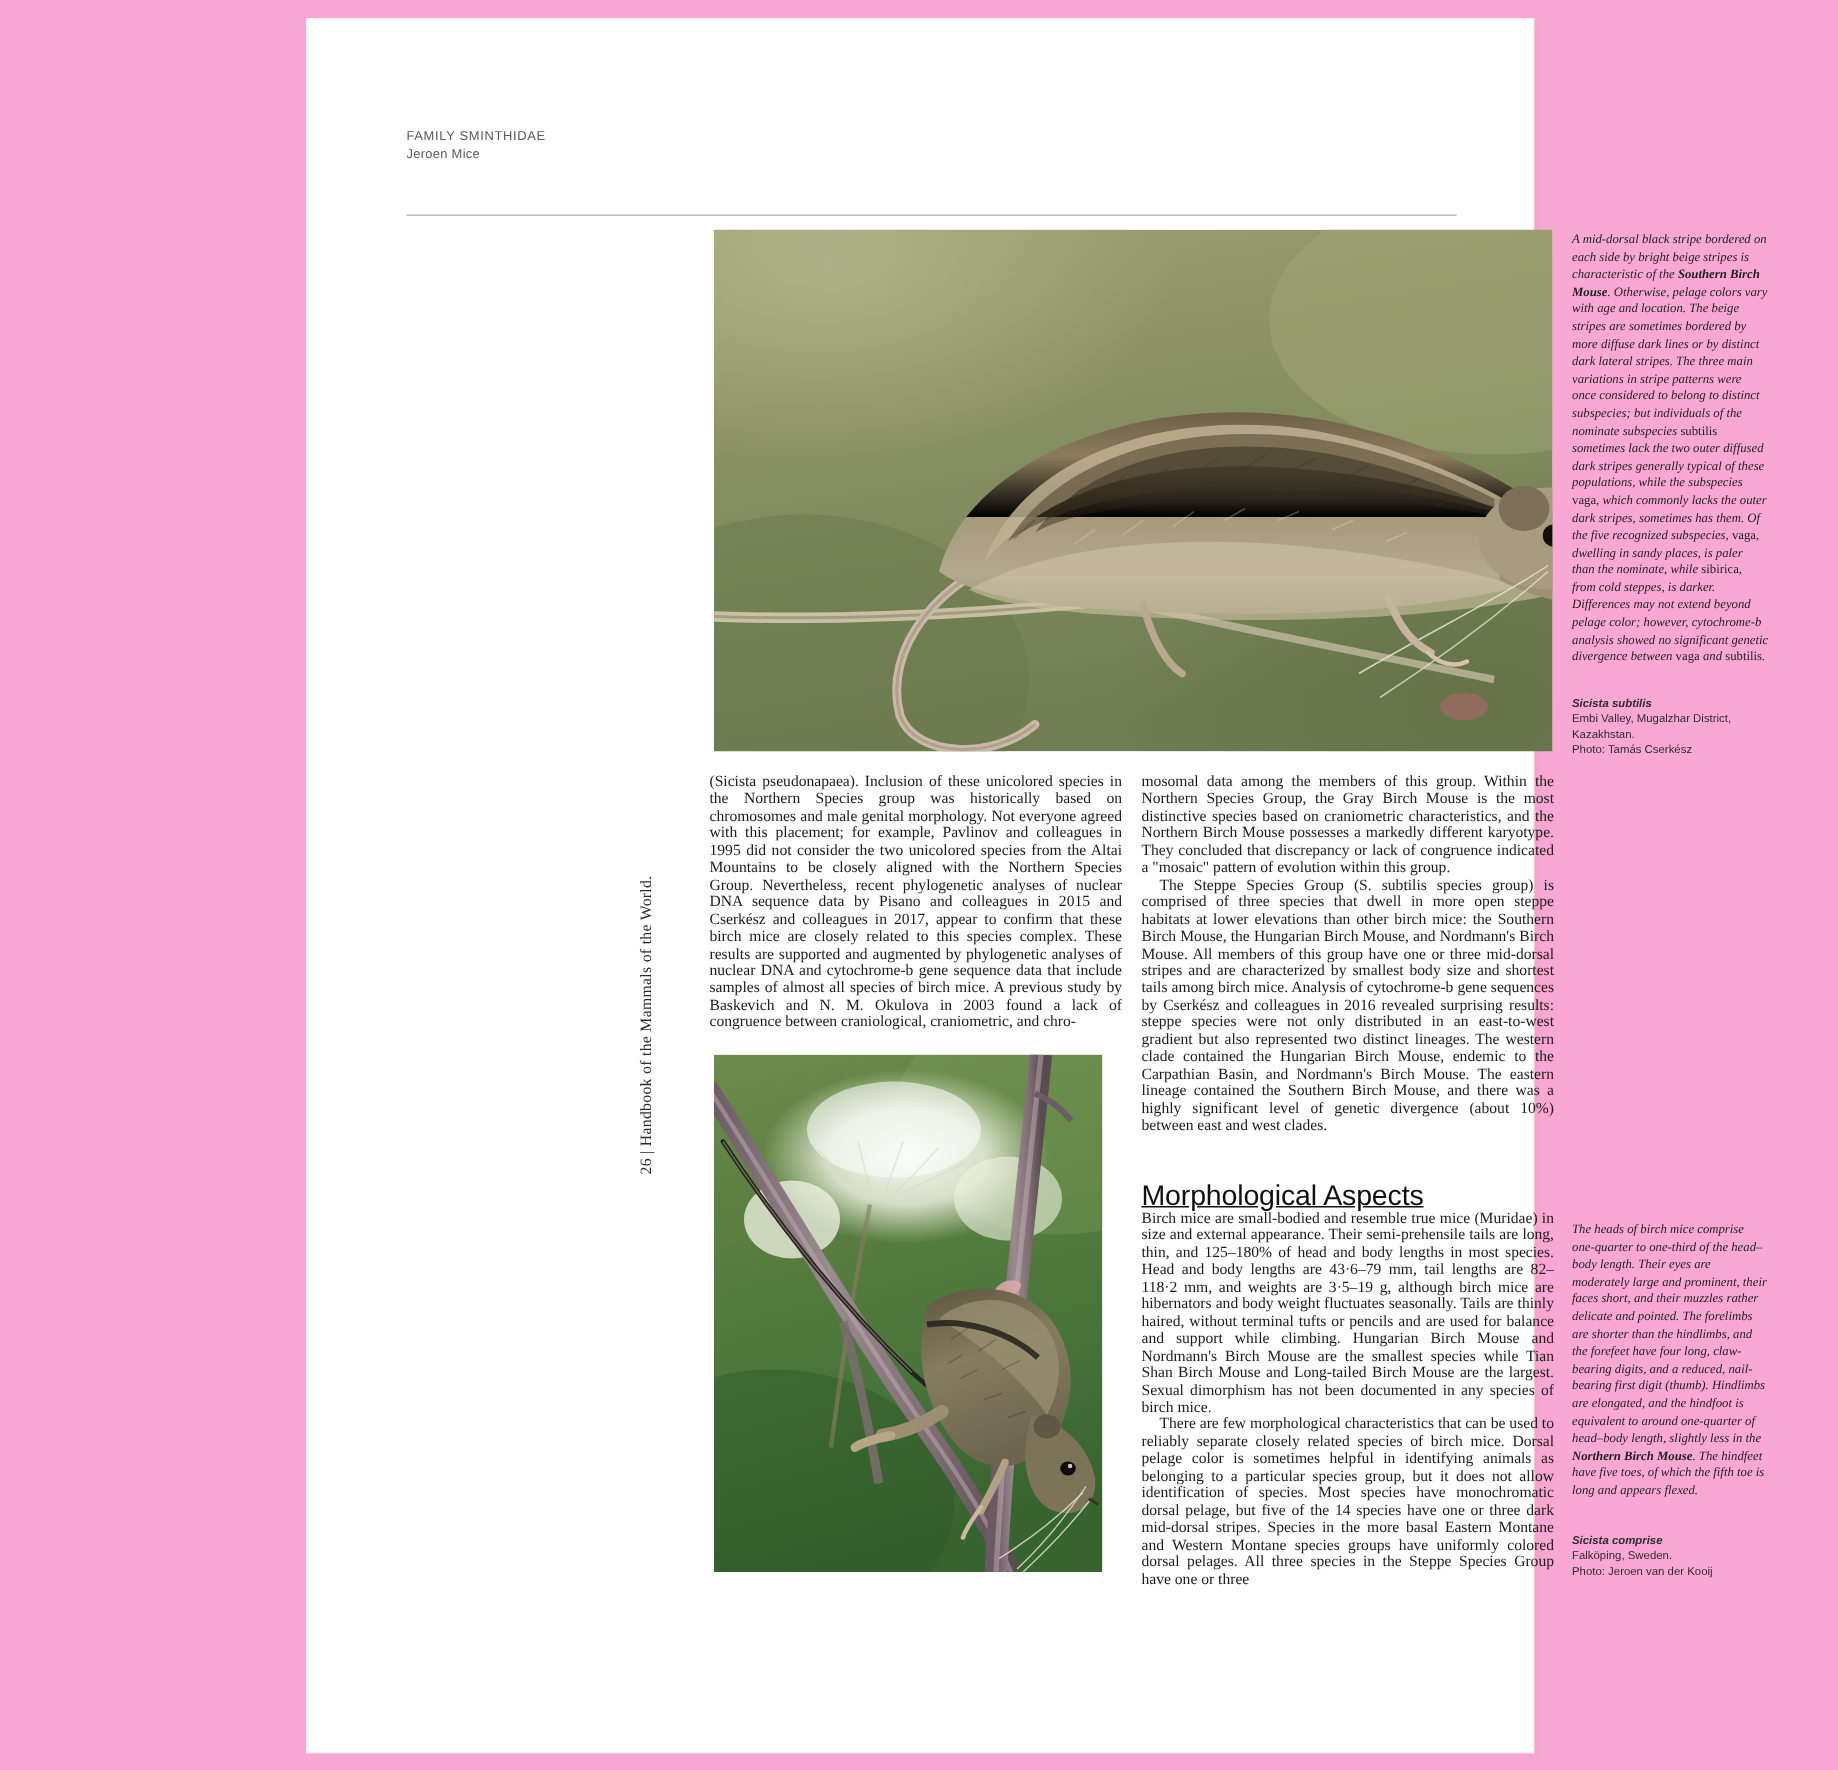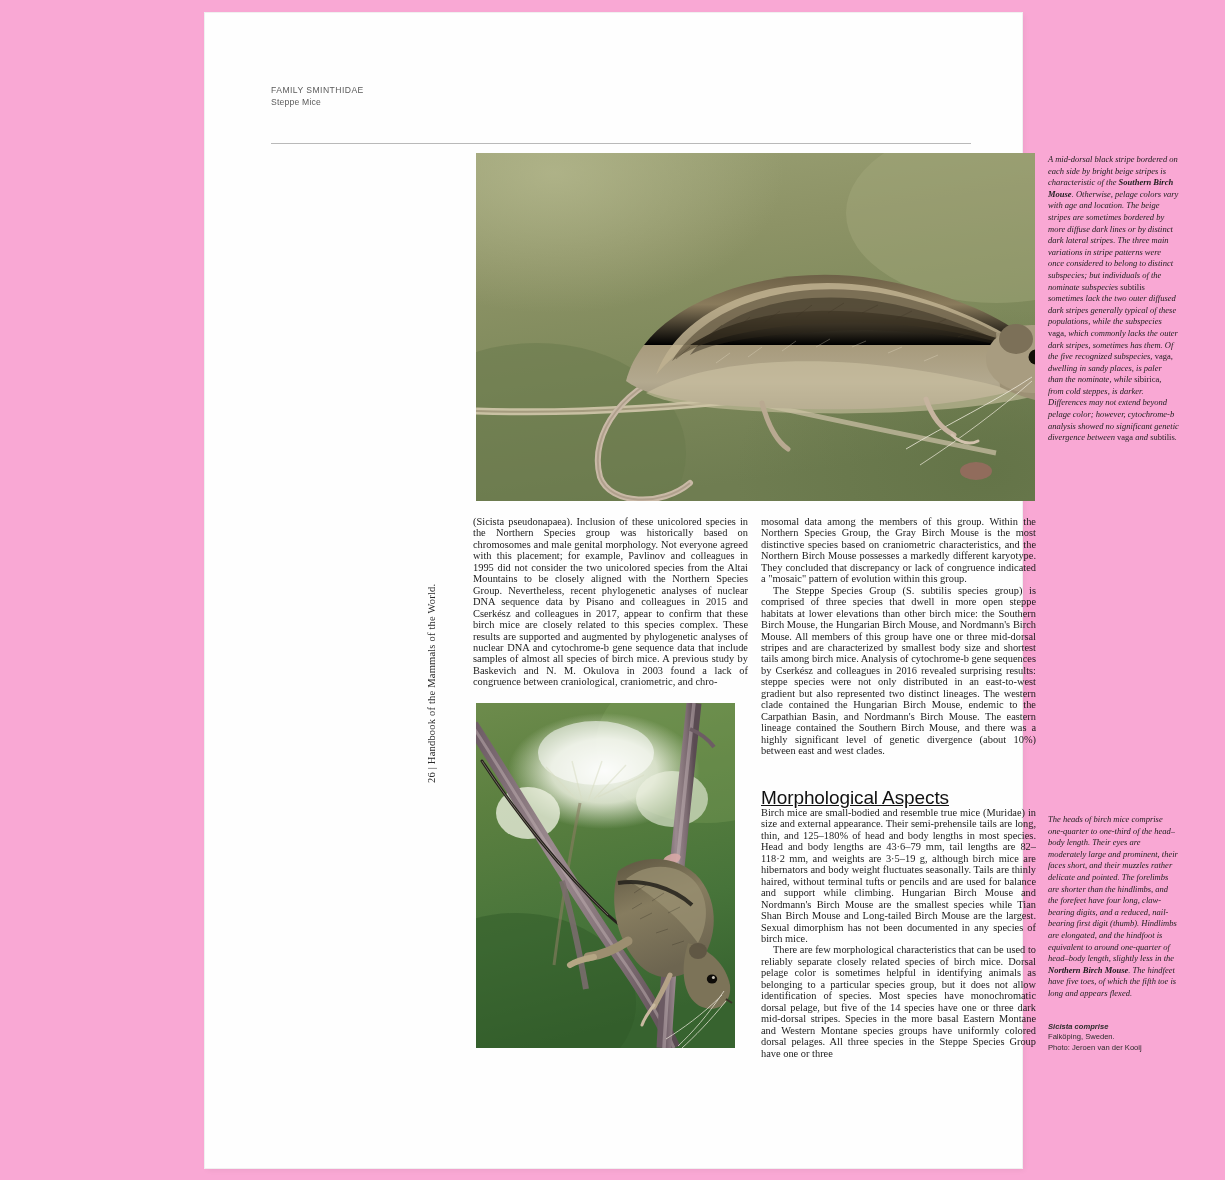--- a/index.html
+++ b/index.html
@@ -154,21 +154,21 @@
   #credit-bottom { left: 843px; top: 1009px; }
 </style>
 </head>
 <body>
 
 <div class="canvas">
   <div class="page">
 
     <div class="running-head">
       <div class="family">FAMILY SMINTHIDAE</div>
-      <div class="common">Steppe Mice</div>
+      <div class="common">Jeroen Mice</div>
     </div>
     <div class="head-rule"></div>
 
     <div class="running-foot">26  |  Handbook of the Mammals of the World.</div>
 
     <div class="photo" id="photo-top">
       <svg viewBox="0 0 559 348" preserveAspectRatio="none">
         <defs>
           <linearGradient id="bgTop" x1="0" y1="0" x2="0.25" y2="1">
             <stop offset="0%" stop-color="#9aa074"></stop>
@@ -376,20 +376,26 @@
 
     <div class="col" id="col-right-2">
       <p>Birch mice are small-bodied and resemble true mice (Muridae) in size and external appearance. Their semi-prehensile tails are long, thin, and 125–180% of head and body lengths in most species. Head and body lengths are 43·6–79 mm, tail lengths are 82–118·2 mm, and weights are 3·5–19 g, although birch mice are hibernators and body weight fluctuates seasonally. Tails are thinly haired, without terminal tufts or pencils and are used for balance and support while climbing. Hungarian Birch Mouse and Nordmann's Birch Mouse are the smallest species while Tian Shan Birch Mouse and Long-tailed Birch Mouse are the largest. Sexual dimorphism has not been documented in any species of birch mice.</p>
       <p>There are few morphological characteristics that can be used to reliably separate closely related species of birch mice. Dorsal pelage color is sometimes helpful in identifying animals as belonging to a particular species group, but it does not allow identification of species. Most species have monochromatic dorsal pelage, but five of the 14 species have one or three dark mid-dorsal stripes. Species in the more basal Eastern Montane and Western Montane species groups have uniformly colored dorsal pelages. All three species in the Steppe Species Group have one or three</p>
     </div>
 
     <div class="margin-note" id="note-top">
       <span>A mid-dorsal black stripe bordered on each side by bright beige stripes is characteristic of the </span><b>Southern Birch Mouse</b><span>. Otherwise, pelage colors vary with age and location. The beige stripes are sometimes bordered by more diffuse dark lines or by distinct dark lateral stripes. The three main variations in stripe patterns were once considered to belong to distinct subspecies; but individuals of the nominate subspecies </span><span class="roman">subtilis</span><span> sometimes lack the two outer diffused dark stripes generally typical of these populations, while the subspecies </span><span class="roman">vaga</span><span>, which commonly lacks the outer dark stripes, sometimes has them. Of the five recognized subspecies, </span><span class="roman">vaga</span><span>, dwelling in sandy places, is paler than the nominate, while </span><span class="roman">sibirica</span><span>, from cold steppes, is darker. Differences may not extend beyond pelage color; however, cytochrome-b analysis showed no significant genetic divergence between </span><span class="roman">vaga</span><span> and </span><span class="roman">subtilis</span><span>.</span>
     </div>
 
+    <div class="credit" id="credit-top">
+      <div class="sp">Sicista subtilis</div>
+      <div>Embi Valley, Mugalzhar District,</div>
+      <div>Kazakhstan.</div>
+      <div>Photo: Tamás Cserkész</div>
+    </div>
 
     <div class="margin-note" id="note-bottom">
       <span>The heads of birch mice comprise one-quarter to one-third of the head–body length. Their eyes are moderately large and prominent, their faces short, and their muzzles rather delicate and pointed. The forelimbs are shorter than the hindlimbs, and the forefeet have four long, claw-bearing digits, and a reduced, nail-bearing first digit (thumb). Hindlimbs are elongated, and the hindfoot is equivalent to around one-quarter of head–body length, slightly less in the </span><b>Northern Birch Mouse</b><span>. The hindfeet have five toes, of which the fifth toe is long and appears flexed.</span>
     </div>
 
     <div class="credit" id="credit-bottom">
       <div class="sp">Sicista comprise</div>
       <div>Falköping, Sweden.</div>
       <div>Photo: Jeroen van der Kooij</div>
     </div>

